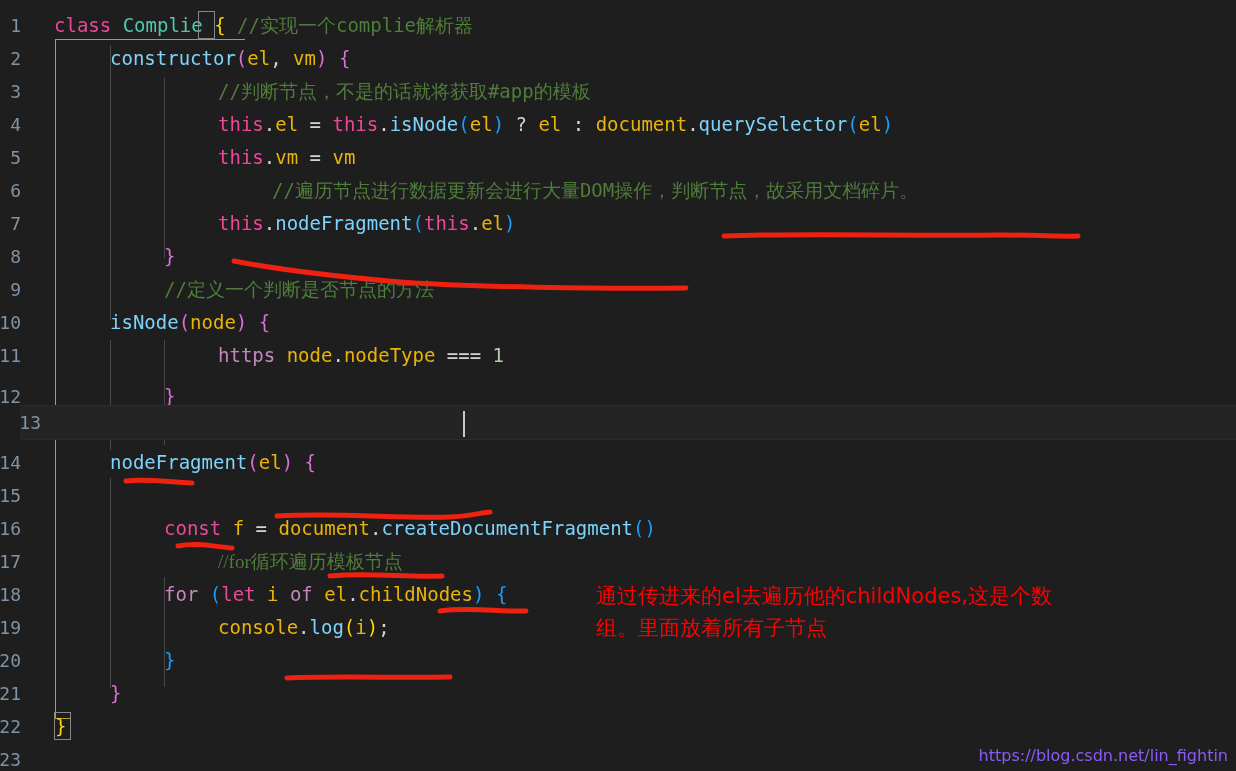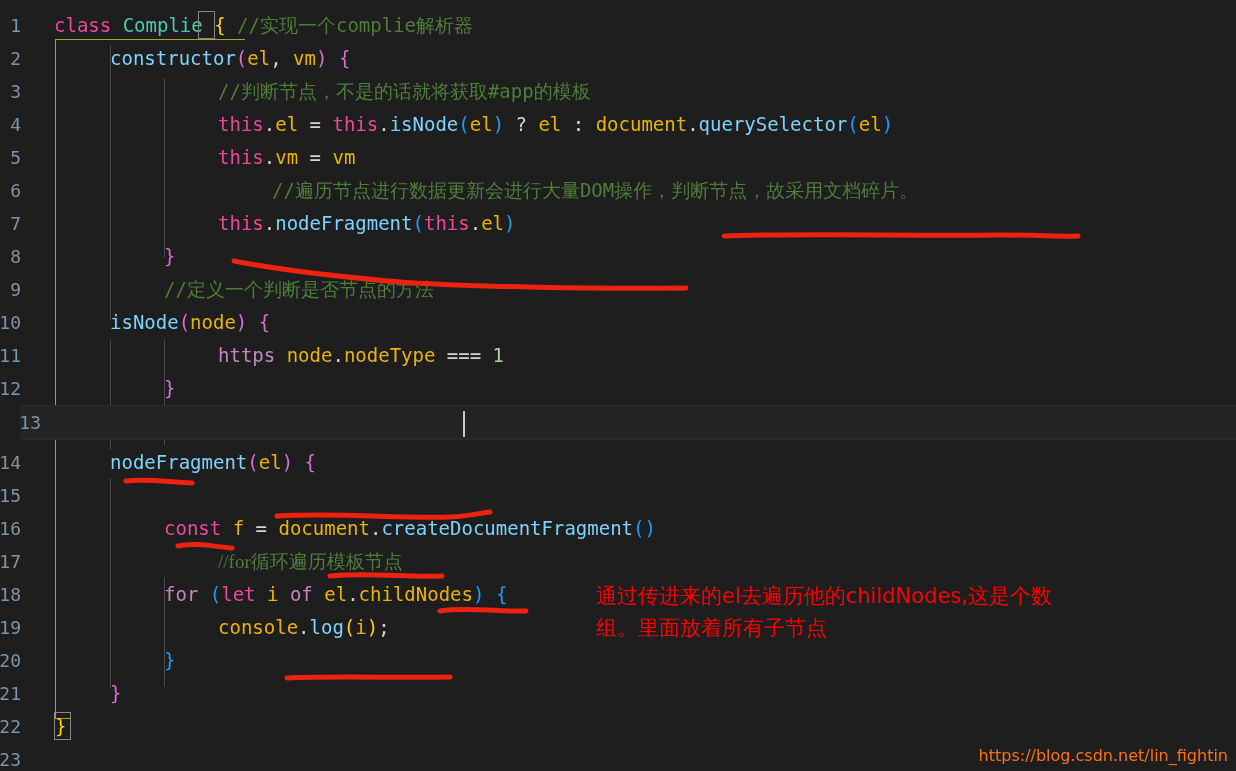--- a/index.html
+++ b/index.html
@@ -105,21 +105,21 @@
   svg.marks {
     position: absolute;
     left: 0; top: 0;
     width: 1236px; height: 771px;
     pointer-events: none;
   }
   
   .watermark {
     position: absolute;
     right: 8px; bottom: 6px;
-    color: #f97316;
+    color: #8b5cf6;
     font-size: 16px;
     font-family: "DejaVu Sans", "Liberation Sans", sans-serif;
   }
   
   .top-partial {
     position: absolute;
     left: 0; top: 0; width: 1236px; height: 8px;
     overflow: hidden;
   }
   .top-partial .code { top: -25px; }
@@ -193,21 +193,21 @@
   <div class="row" style="top:306px;">
     <span class="lineno">10</span>
     <div class="code" style="left:110px;"><span class="fn">isNode</span><span class="p2">(</span><span class="var">node</span><span class="p2">)</span><span class="plain"> </span><span class="p2">{</span></div>
   </div>
 
   <div class="row" style="top:339px;">
     <span class="lineno">11</span>
     <div class="code" style="left:218px;"><span class="kwc">https</span><span class="plain"> </span><span class="var">node</span><span class="pl">.</span><span class="var">nodeType</span><span class="op"> === </span><span class="num">1</span></div>
   </div>
 
-  <div class="row" style="top:372px;">
+  <div class="row" style="top:380px;">
     <span class="lineno">12</span>
     <div class="code" style="left:164px;"><span class="p2">}</span></div>
   </div>
 
   <div class="row active" style="top:405px;margin-left:20px;">
     <span class="lineno">13</span>
   </div>
   <div class="caret" style="left:463px; top:411px; height:26px;"></div>
 
   <div class="row" style="top:446px;">

